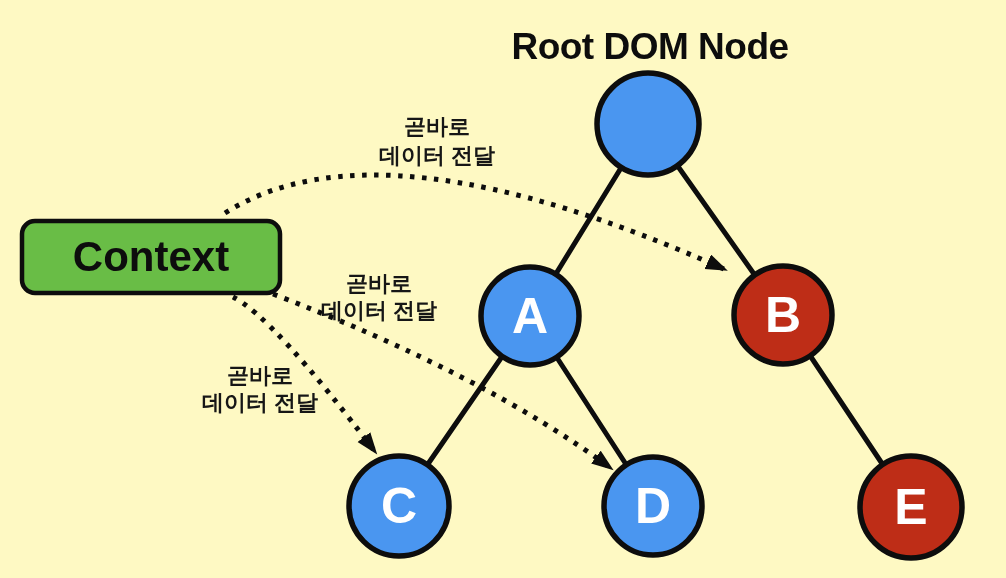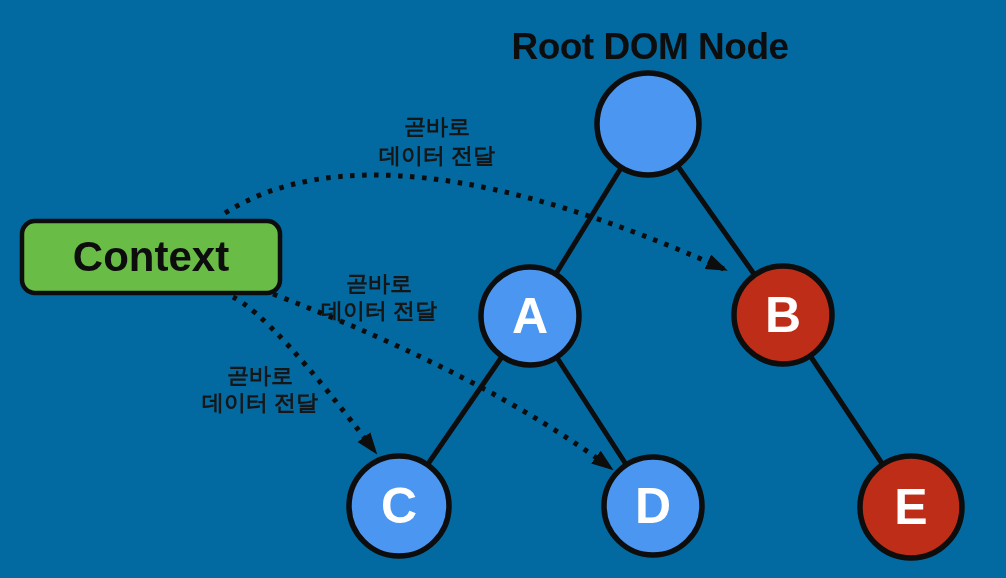--- a/index.html
+++ b/index.html
@@ -1,16 +1,16 @@
 <!DOCTYPE html>
 <html><head>
 <meta charset="utf-8">
 <style>
   html,body{margin:0;padding:0;background:#ffffff;}
-  .stage{position:relative;width:1006px;height:578px;background:#0369a1;overflow:hidden;
+  .stage{position:relative;width:1006px;height:578px;background:#fef9c3;overflow:hidden;
          font-family:"Liberation Sans","DejaVu Sans",sans-serif;}
   svg{display:block;}
   .title-text{font:700 37px "Liberation Sans","DejaVu Sans",sans-serif;fill:#0d0d0d;letter-spacing:-0.5px;}
   .ctx-rect{stroke:#0d0d0d;stroke-width:4.5;}
   .ctx-label{font:700 42px "Liberation Sans","DejaVu Sans",sans-serif;fill:#0d0d0d;}
   .edge{stroke:#0d0d0d;stroke-width:5;stroke-linecap:round;}
   .arrow{stroke:#0d0d0d;stroke-width:5;fill:none;stroke-dasharray:4.5 7.5;}
   .node-circle{stroke:#0d0d0d;stroke-width:5.5;}
   .node-letter{font:700 50px "Liberation Sans","DejaVu Sans",sans-serif;fill:#ffffff;}
   .klabel{font:700 22px "Liberation Sans","DejaVu Sans",sans-serif;fill:#161616;}

